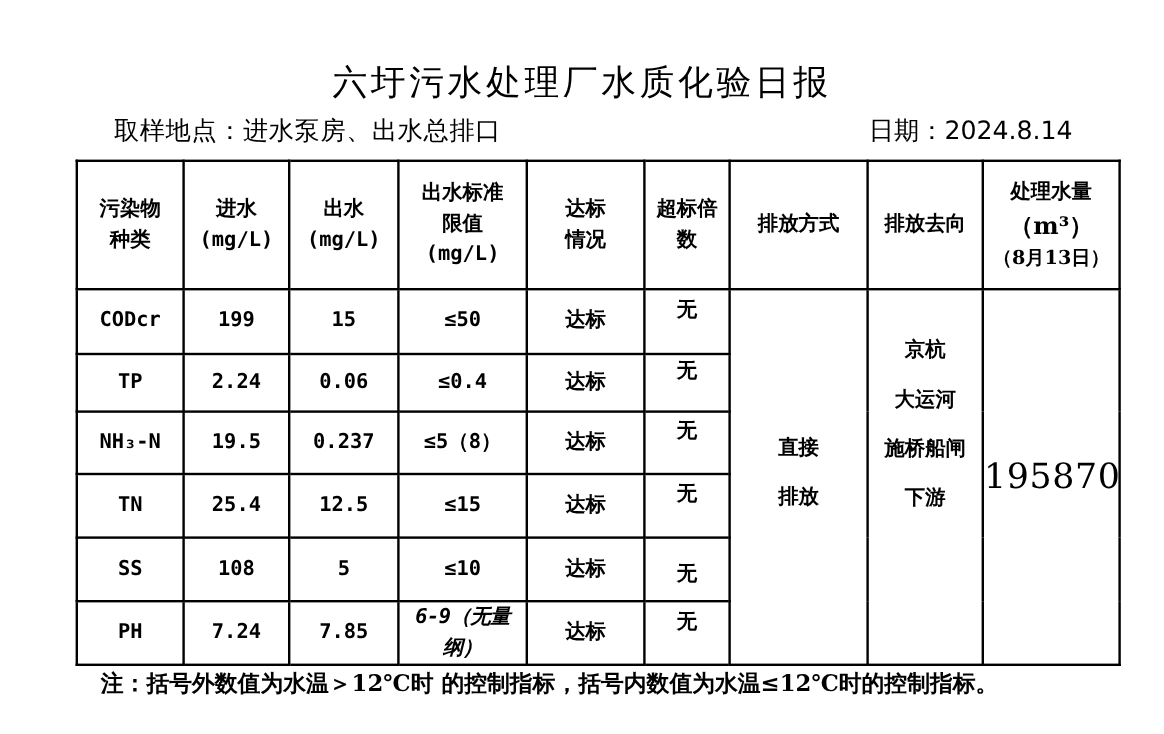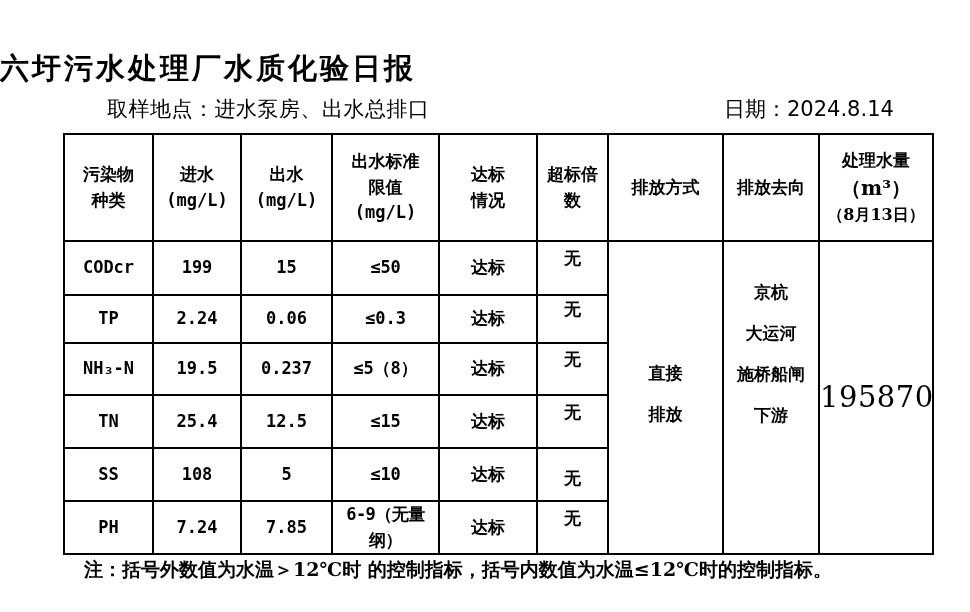--- a/index.html
+++ b/index.html
@@ -3,44 +3,44 @@
 <meta charset="utf-8">
 <style>
   html,body{margin:0;padding:0;}
   body{
     width:970px;height:612px;position:relative;overflow:hidden;
     background:#ffffff;color:#000000;
     font-family:"DejaVu Serif","Liberation Serif",serif;
   }
   .title{
     position:absolute;top:49px;left:0;width:970px;
-    text-align:left;font-size:29px;font-weight:700;letter-spacing:3px;
+    text-align:center;font-size:29px;font-weight:400;letter-spacing:3px;
     white-space:nowrap;
   }
   .sampling{
-    position:absolute;top:95px;left:107px;
+    position:absolute;top:95px;left:95px;
     font-size:21px;letter-spacing:0.5px;white-space:nowrap;
   }
   .date{
     position:absolute;top:95px;left:724px;
     font-family:"DejaVu Sans","Liberation Sans",sans-serif;
     font-size:21px;white-space:nowrap;
   }
   table.report{
     position:absolute;left:63px;top:133px;
     border-collapse:collapse;table-layout:fixed;width:869px;
   }
   table.report td, table.report th{
     border:2px solid #000;padding:0;margin:0;
     text-align:center;vertical-align:middle;
     font-weight:bold;font-size:17px;line-height:1.5;
   }
   .mono{font-family:"DejaVu Sans Mono","Liberation Mono",monospace;font-weight:bold;}
   .hline{display:block;}
-  td.limit-small{font-size:14px;letter-spacing:-0.5px;}
+  td.limit-small{font-size:14px;letter-spacing:-0.5px;font-style:italic;}
   .hi{display:inline-block;transform:translateY(-9px);}
   .lo{display:inline-block;transform:translateY(4px);}
   td.merged-cell{vertical-align:middle;}
   .stack{display:flex;flex-direction:column;align-items:center;justify-content:center;height:100%;}
   .stack .hline{line-height:41px;}
   td.dest-cell .stack{padding-bottom:88px;box-sizing:border-box;}
   td.mode-cell .stack{padding-bottom:8px;box-sizing:border-box;}
   .volume-num{
     font-family:"DejaVu Serif","Liberation Serif",serif;
     font-weight:normal;font-size:29px;letter-spacing:0.5px;margin-top:32px;
@@ -129,21 +129,21 @@
     </td>
     <td class="merged-cell" rowspan="6">
       <span class="volume-num">195870</span>
     </td>
   </tr>
 
   <tr style="height:48px">
     <td class="mono">TP</td>
     <td class="mono">2.24</td>
     <td class="mono">0.06</td>
-    <td class="mono">≤0.3</td>
+    <td class="mono">≤0.4</td>
     <td>达标</td>
     <td><span class="hi">无</span></td>
   </tr>
 
   <tr style="height:52px">
     <td class="mono">NH₃-N</td>
     <td class="mono">19.5</td>
     <td class="mono">0.237</td>
     <td class="mono">≤5（8）</td>
     <td>达标</td>

